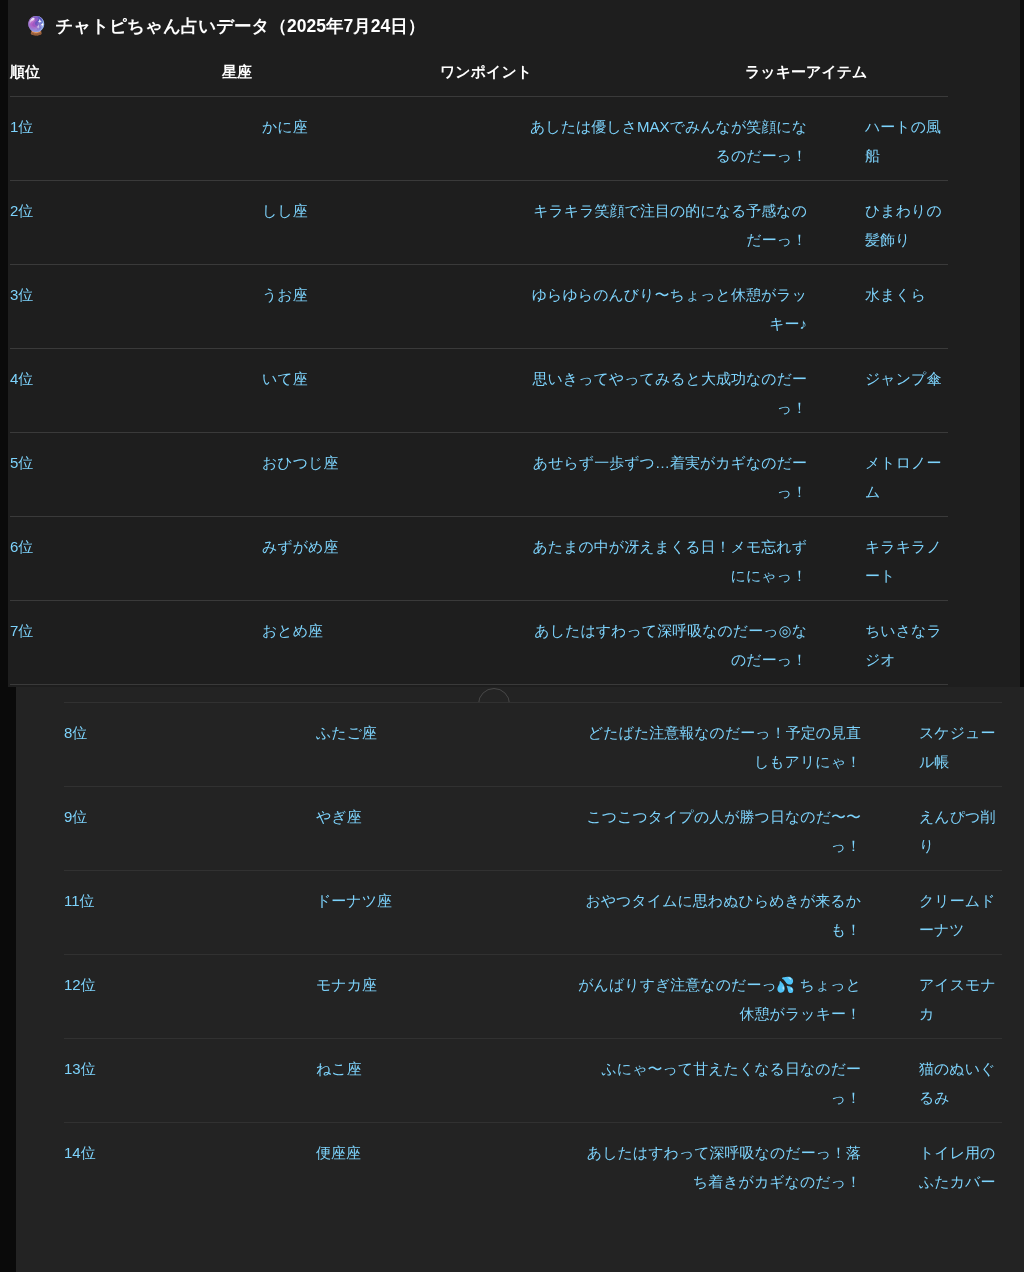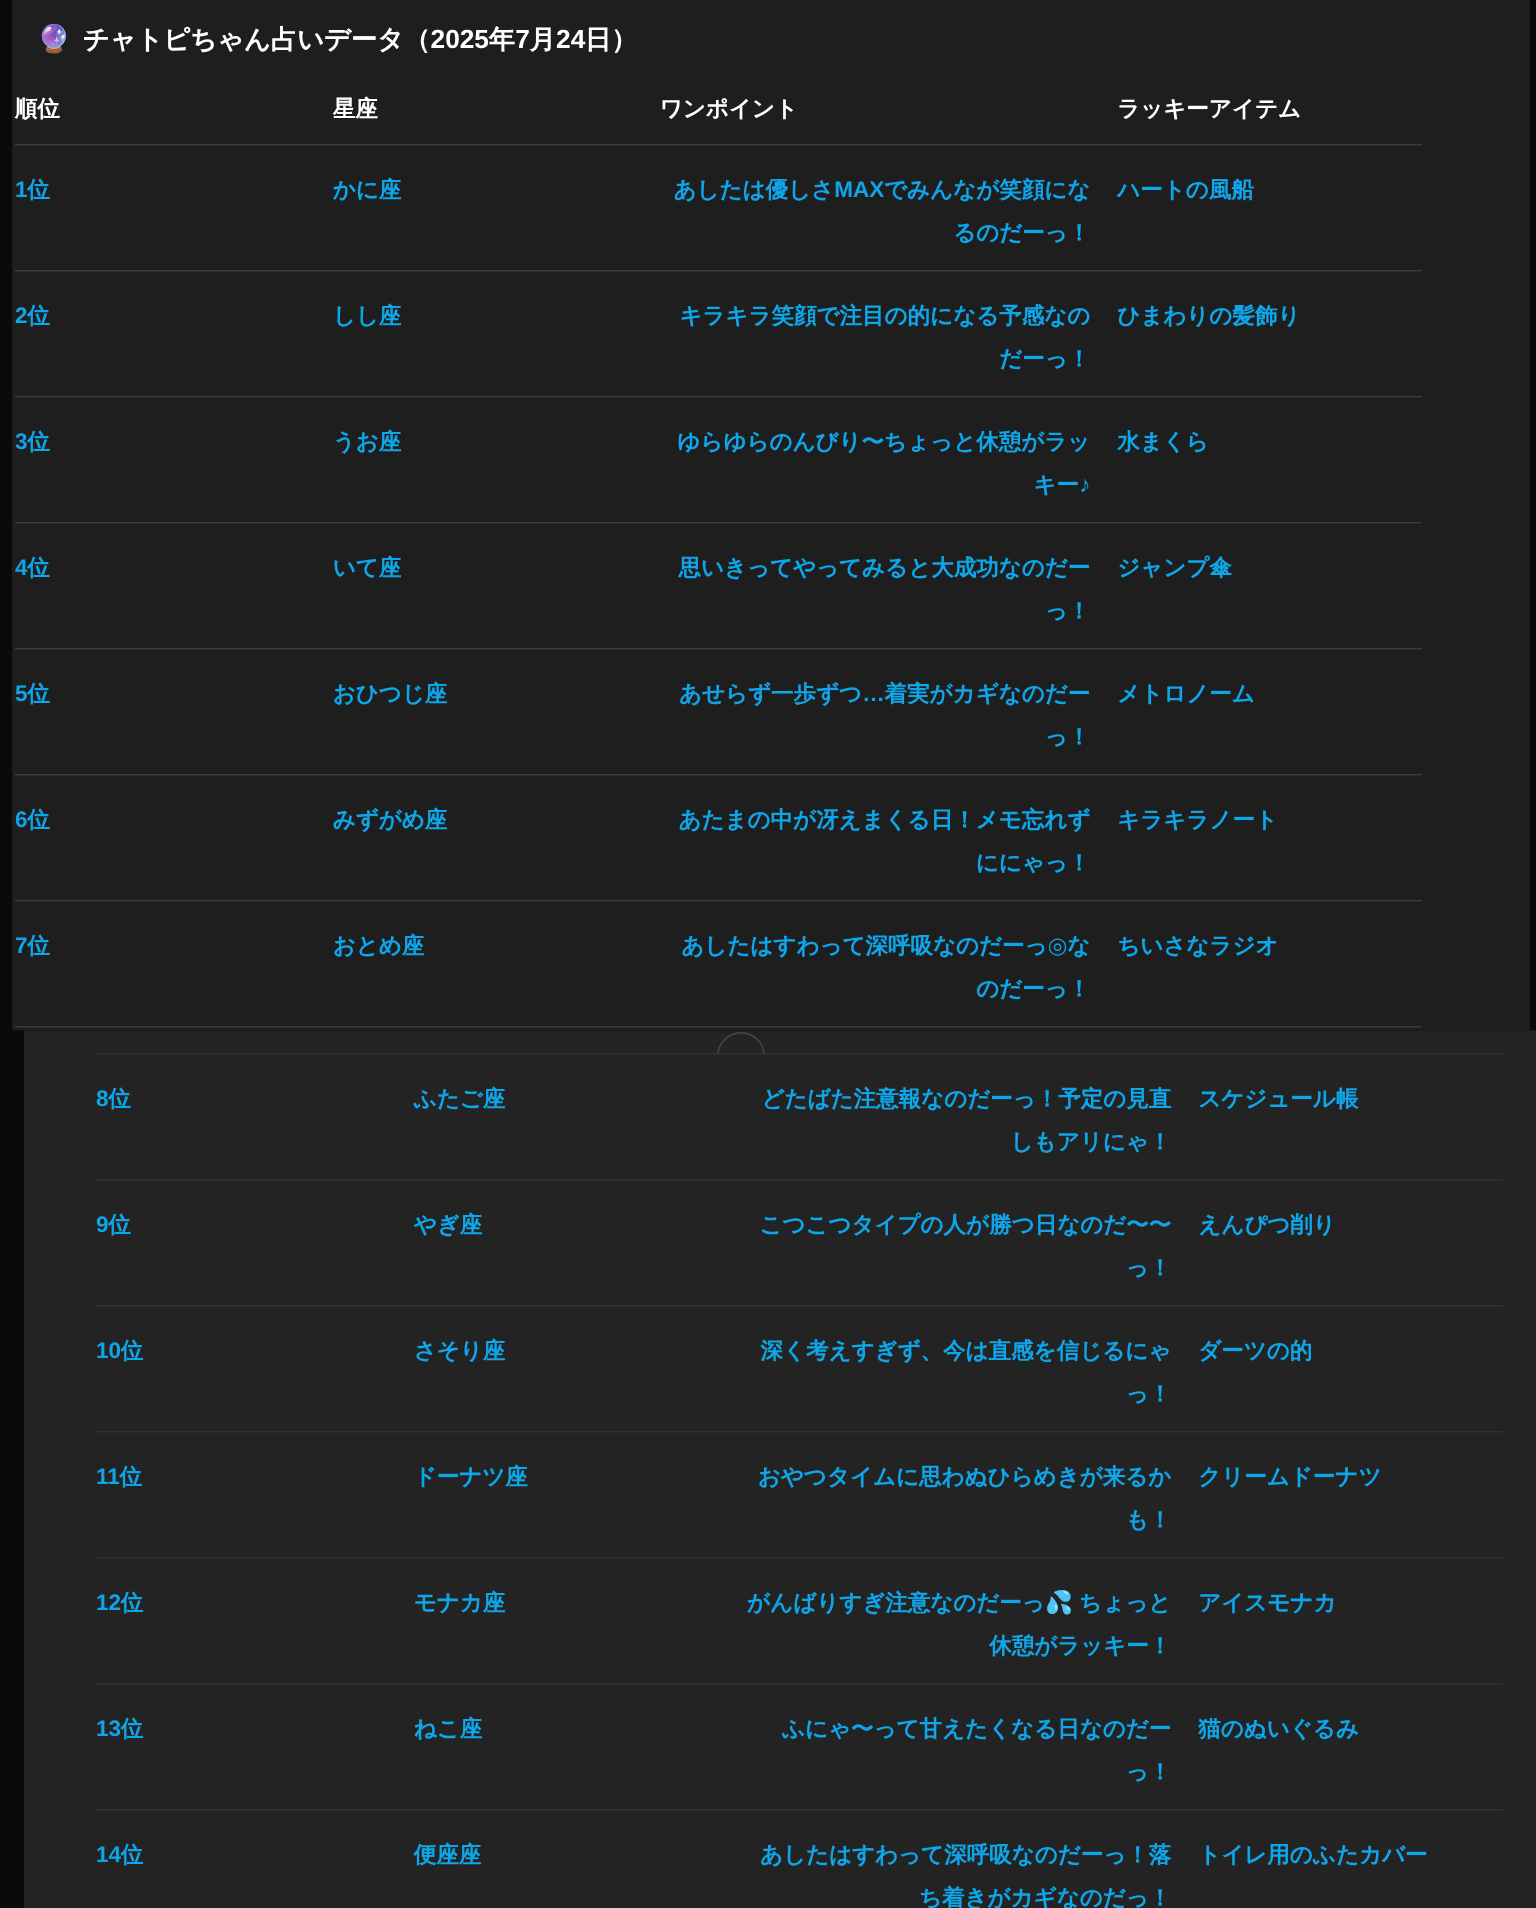--- a/index.html
+++ b/index.html
@@ -34,22 +34,23 @@
     font-size:15px;
   }
   .hdr-row {
     padding:8px 0 14px 0;
     font-weight:700; color:#ffffff;
   }
   .data-row {
     border-top:1px solid #3a3a3a;
     padding:15px 0 10px 0;
     line-height:29px;
-    font-weight:700;
-    color:#0ea5e9;
+    font-weight:400;
+    color:#7dd3fc;
+    gap:40px;
   }
   .tbl-b .data-row { border-top-color:#313131; }
   .tbl .data-row:first-of-type {  }
   .cell-point { padding-right:18px;text-align:right; }
   .end-divider { border-top:1px solid #3a3a3a; height:0; }
   .transition-strip {
     position:absolute; left:0; top:684px; width:1024px; height:18px;
     overflow:hidden; z-index:3; background:transparent;
   }
   .scroll-arc {
@@ -146,26 +147,20 @@
           <span class="cell-item">スケジュール帳</span>
         </div>
 
         <div class="data-row">
           <span class="cell-rank">9位</span>
           <span class="cell-sign">やぎ座</span>
           <span class="cell-point">こつこつタイプの人が勝つ日なのだ〜〜っ！</span>
           <span class="cell-item">えんぴつ削り</span>
         </div>
 
-        <div class="data-row">
-          <span class="cell-rank">10位</span>
-          <span class="cell-sign">さそり座</span>
-          <span class="cell-point">深く考えすぎず、今は直感を信じるにゃっ！</span>
-          <span class="cell-item">ダーツの的</span>
-        </div>
 
         <div class="data-row">
           <span class="cell-rank">11位</span>
           <span class="cell-sign">ドーナツ座</span>
           <span class="cell-point">おやつタイムに思わぬひらめきが来るかも！</span>
           <span class="cell-item">クリームドーナツ</span>
         </div>
 
         <div class="data-row">
           <span class="cell-rank">12位</span>

